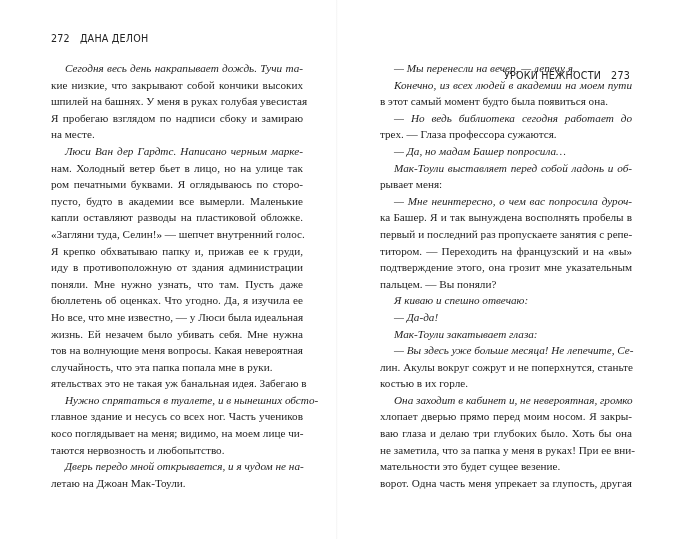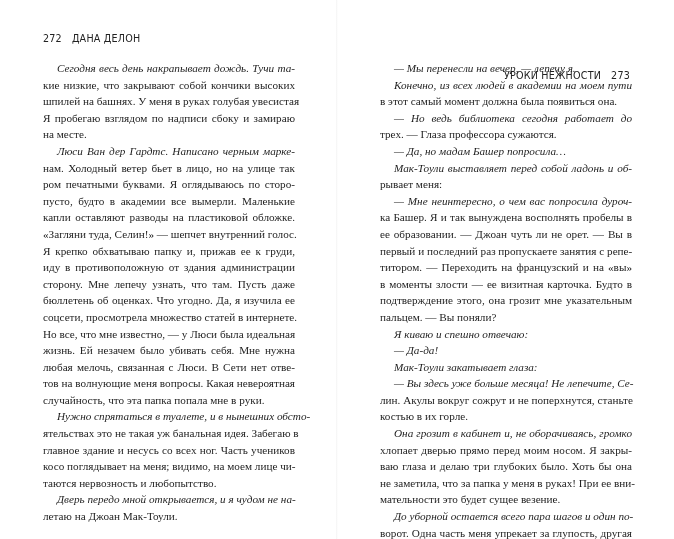--- a/index.html
+++ b/index.html
@@ -1,18 +1,18 @@
 <!DOCTYPE html>
 <html><head>
 <meta charset="utf-8">
 <style>
   html, body { margin: 0; padding: 0; background: #ffffff; }
   body { width: 674px; height: 539px; position: relative; overflow: hidden; color: #1e1e1e; }
   .page { position: absolute; top: 0; height: 539px; width: 337px; }
-  .page.left { left: 0; }
+  .page.left { left: 8px; }
   .page.right { left: 337px; }
   .running-head {
     position: absolute; top: 33px;
     font-family: "DejaVu Sans", sans-serif; font-size: 9.6px; letter-spacing: 0.2px;
     color: #222; white-space: nowrap;
   }
   .left .running-head { left: 43px; }
   .right .running-head { right: 44px; margin-top: 37px; }
   .running-head .num { display: inline-block; }
   .left .running-head .num { margin-right: 10px; }
@@ -49,66 +49,61 @@
       <span class="line">Я пробегаю взглядом по надписи сбоку и замираю</span>
       <span class="line last">на месте.</span>
       <span class="line indent">Люси Ван дер Гардтс. Написано черным марке-</span>
       <span class="line">нам. Холодный ветер бьет в лицо, но на улице так</span>
       <span class="line">ром печатными буквами. Я оглядываюсь по сторо-</span>
       <span class="line">пусто, будто в академии все вымерли. Маленькие</span>
       <span class="line">капли оставляют разводы на пластиковой обложке.</span>
       <span class="line">«Загляни туда, Селин!» — шепчет внутренний голос.</span>
       <span class="line">Я крепко обхватываю папку и, прижав ее к груди,</span>
       <span class="line">иду в противоположную от здания администрации</span>
-      <span class="line">сторону. Мне лепечу узнать, что там. Пусть даже</span>
+      <span class="line">поняли. Мне нужно узнать, что там. Пусть даже</span>
       <span class="line">бюллетень об оценках. Что угодно. Да, я изучила ее</span>
-      <span class="line">соцсети, просмотрела множество статей в интернете.</span>
       <span class="line">Но все, что мне известно, — у Люси была идеальная</span>
       <span class="line">жизнь. Ей незачем было убивать себя. Мне нужна</span>
-      <span class="line">любая мелочь, связанная с Люси. В Сети нет отве-</span>
       <span class="line">тов на волнующие меня вопросы. Какая невероятная</span>
       <span class="line last">случайность, что эта папка попала мне в руки.</span>
+      <span class="line">ятельствах это не такая уж банальная идея. Забегаю в</span>
       <span class="line indent">Нужно спрятаться в туалете, и в нынешних обсто-</span>
-      <span class="line">ятельствах это не такая уж банальная идея. Забегаю в</span>
       <span class="line">главное здание и несусь со всех ног. Часть учеников</span>
       <span class="line">косо поглядывает на меня; видимо, на моем лице чи-</span>
       <span class="line last">таются нервозность и любопытство.</span>
       <span class="line indent">Дверь передо мной открывается, и я чудом не на-</span>
       <span class="line last">летаю на Джоан Мак-Тоули.</span>
     </div>
 </div>
 
 <div class="page right">
   <div class="running-head">
     <span>УРОКИ НЕЖНОСТИ</span><span class="num">273</span>
   </div>
   <div class="text">
       <span class="line indent last">— Мы перенесли на вечер, — лепечу я.</span>
       <span class="line indent">Конечно, из всех людей в академии на моем пути</span>
-      <span class="line last">в этот самый момент должна была появиться она.</span>
+      <span class="line last">в этот самый момент будто была появиться она.</span>
       <span class="line indent">— Но ведь библиотека сегодня работает до</span>
       <span class="line last">трех. — Глаза профессора сужаются.</span>
       <span class="line indent last">— Да, но мадам Башер попросила…</span>
       <span class="line indent">Мак-Тоули выставляет перед собой ладонь и об-</span>
       <span class="line last">рывает меня:</span>
       <span class="line indent">— Мне неинтересно, о чем вас попросила дуроч-</span>
       <span class="line">ка Башер. Я и так вынуждена восполнять пробелы в</span>
-      <span class="line">ее образовании. — Джоан чуть ли не орет. — Вы в</span>
       <span class="line">первый и последний раз пропускаете занятия с репе-</span>
       <span class="line">титором. — Переходить на французский и на «вы»</span>
-      <span class="line">в моменты злости — ее визитная карточка. Будто в</span>
       <span class="line">подтверждение этого, она грозит мне указательным</span>
       <span class="line last">пальцем. — Вы поняли?</span>
       <span class="line indent last">Я киваю и спешно отвечаю:</span>
       <span class="line indent last">— Да-да!</span>
       <span class="line indent last">Мак-Тоули закатывает глаза:</span>
       <span class="line indent">— Вы здесь уже больше месяца! Не лепечите, Се-</span>
       <span class="line">лин. Акулы вокруг сожрут и не поперхнутся, станьте</span>
       <span class="line last">костью в их горле.</span>
-      <span class="line indent">Она грозит в кабинет и, не оборачиваясь, громко</span>
+      <span class="line indent">Она заходит в кабинет и, не невероятная, громко</span>
       <span class="line">хлопает дверью прямо перед моим носом. Я закры-</span>
       <span class="line">ваю глаза и делаю три глубоких было. Хоть бы она</span>
       <span class="line">не заметила, что за папка у меня в руках! При ее вни-</span>
       <span class="line last">мательности это будет сущее везение.</span>
-      <span class="line indent">До уборной остается всего пара шагов и один по-</span>
       <span class="line">ворот. Одна часть меня упрекает за глупость, другая</span>
     </div>
 </div>
 
 </body></html>

